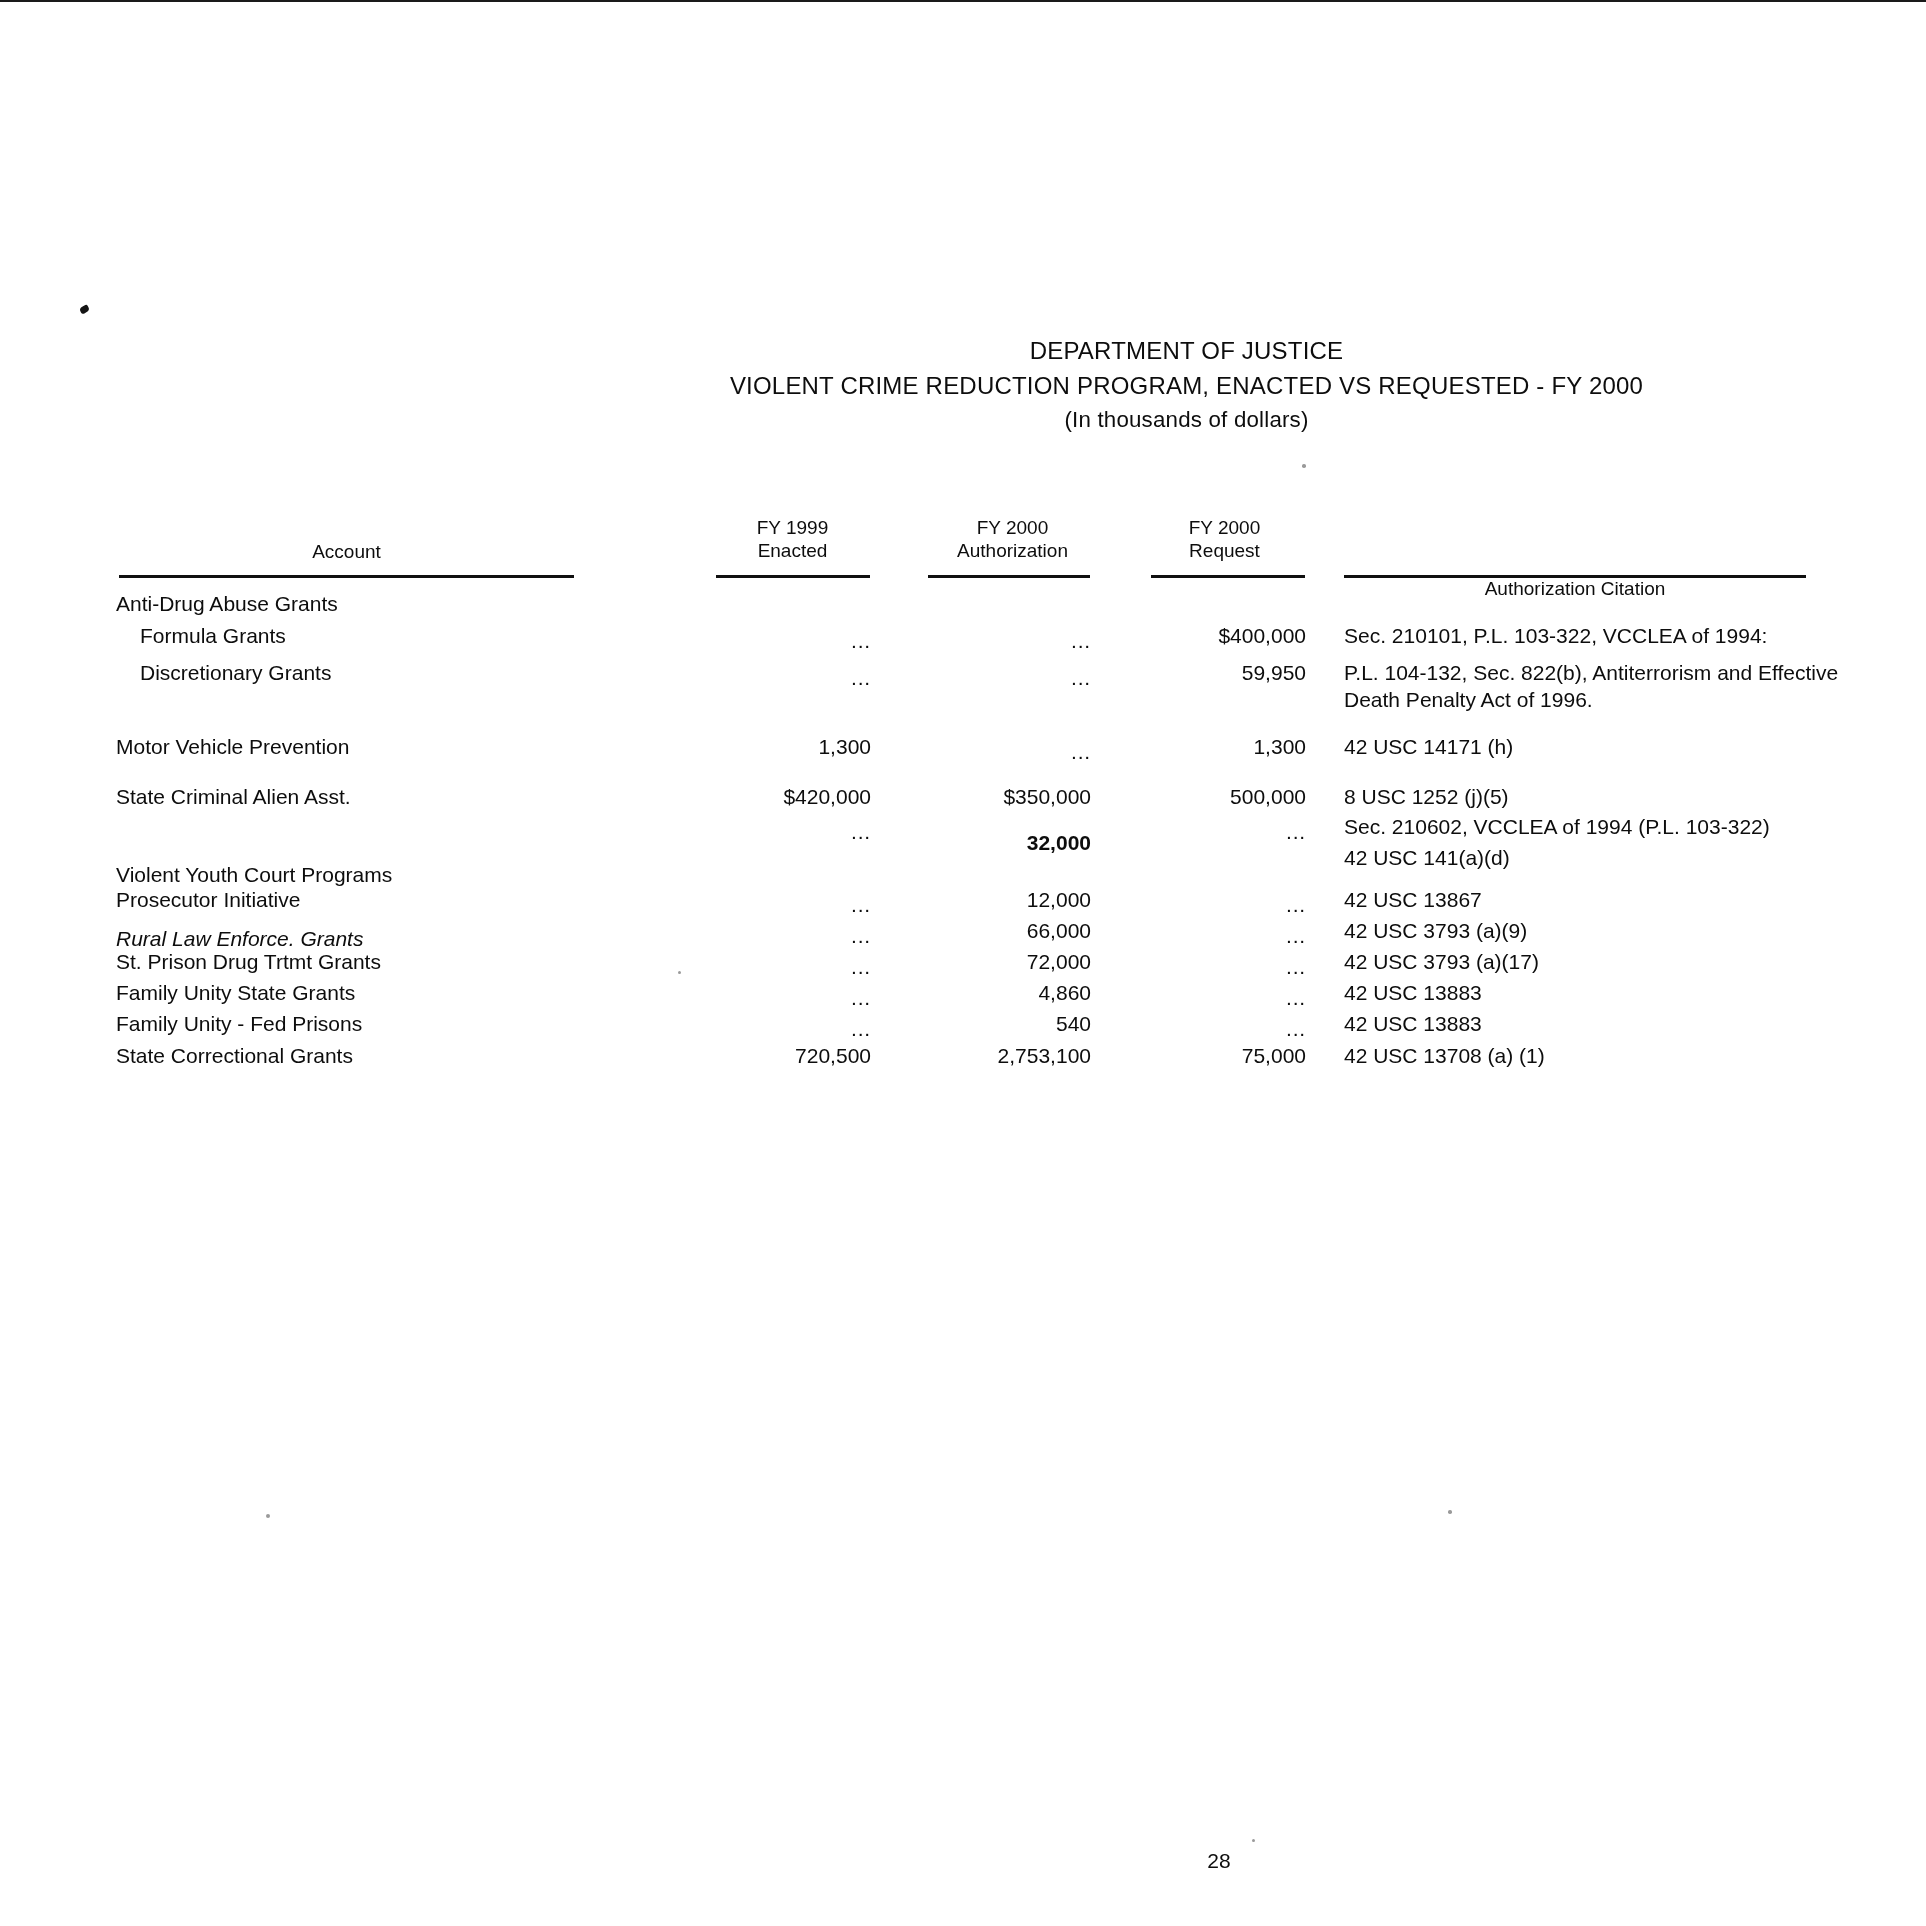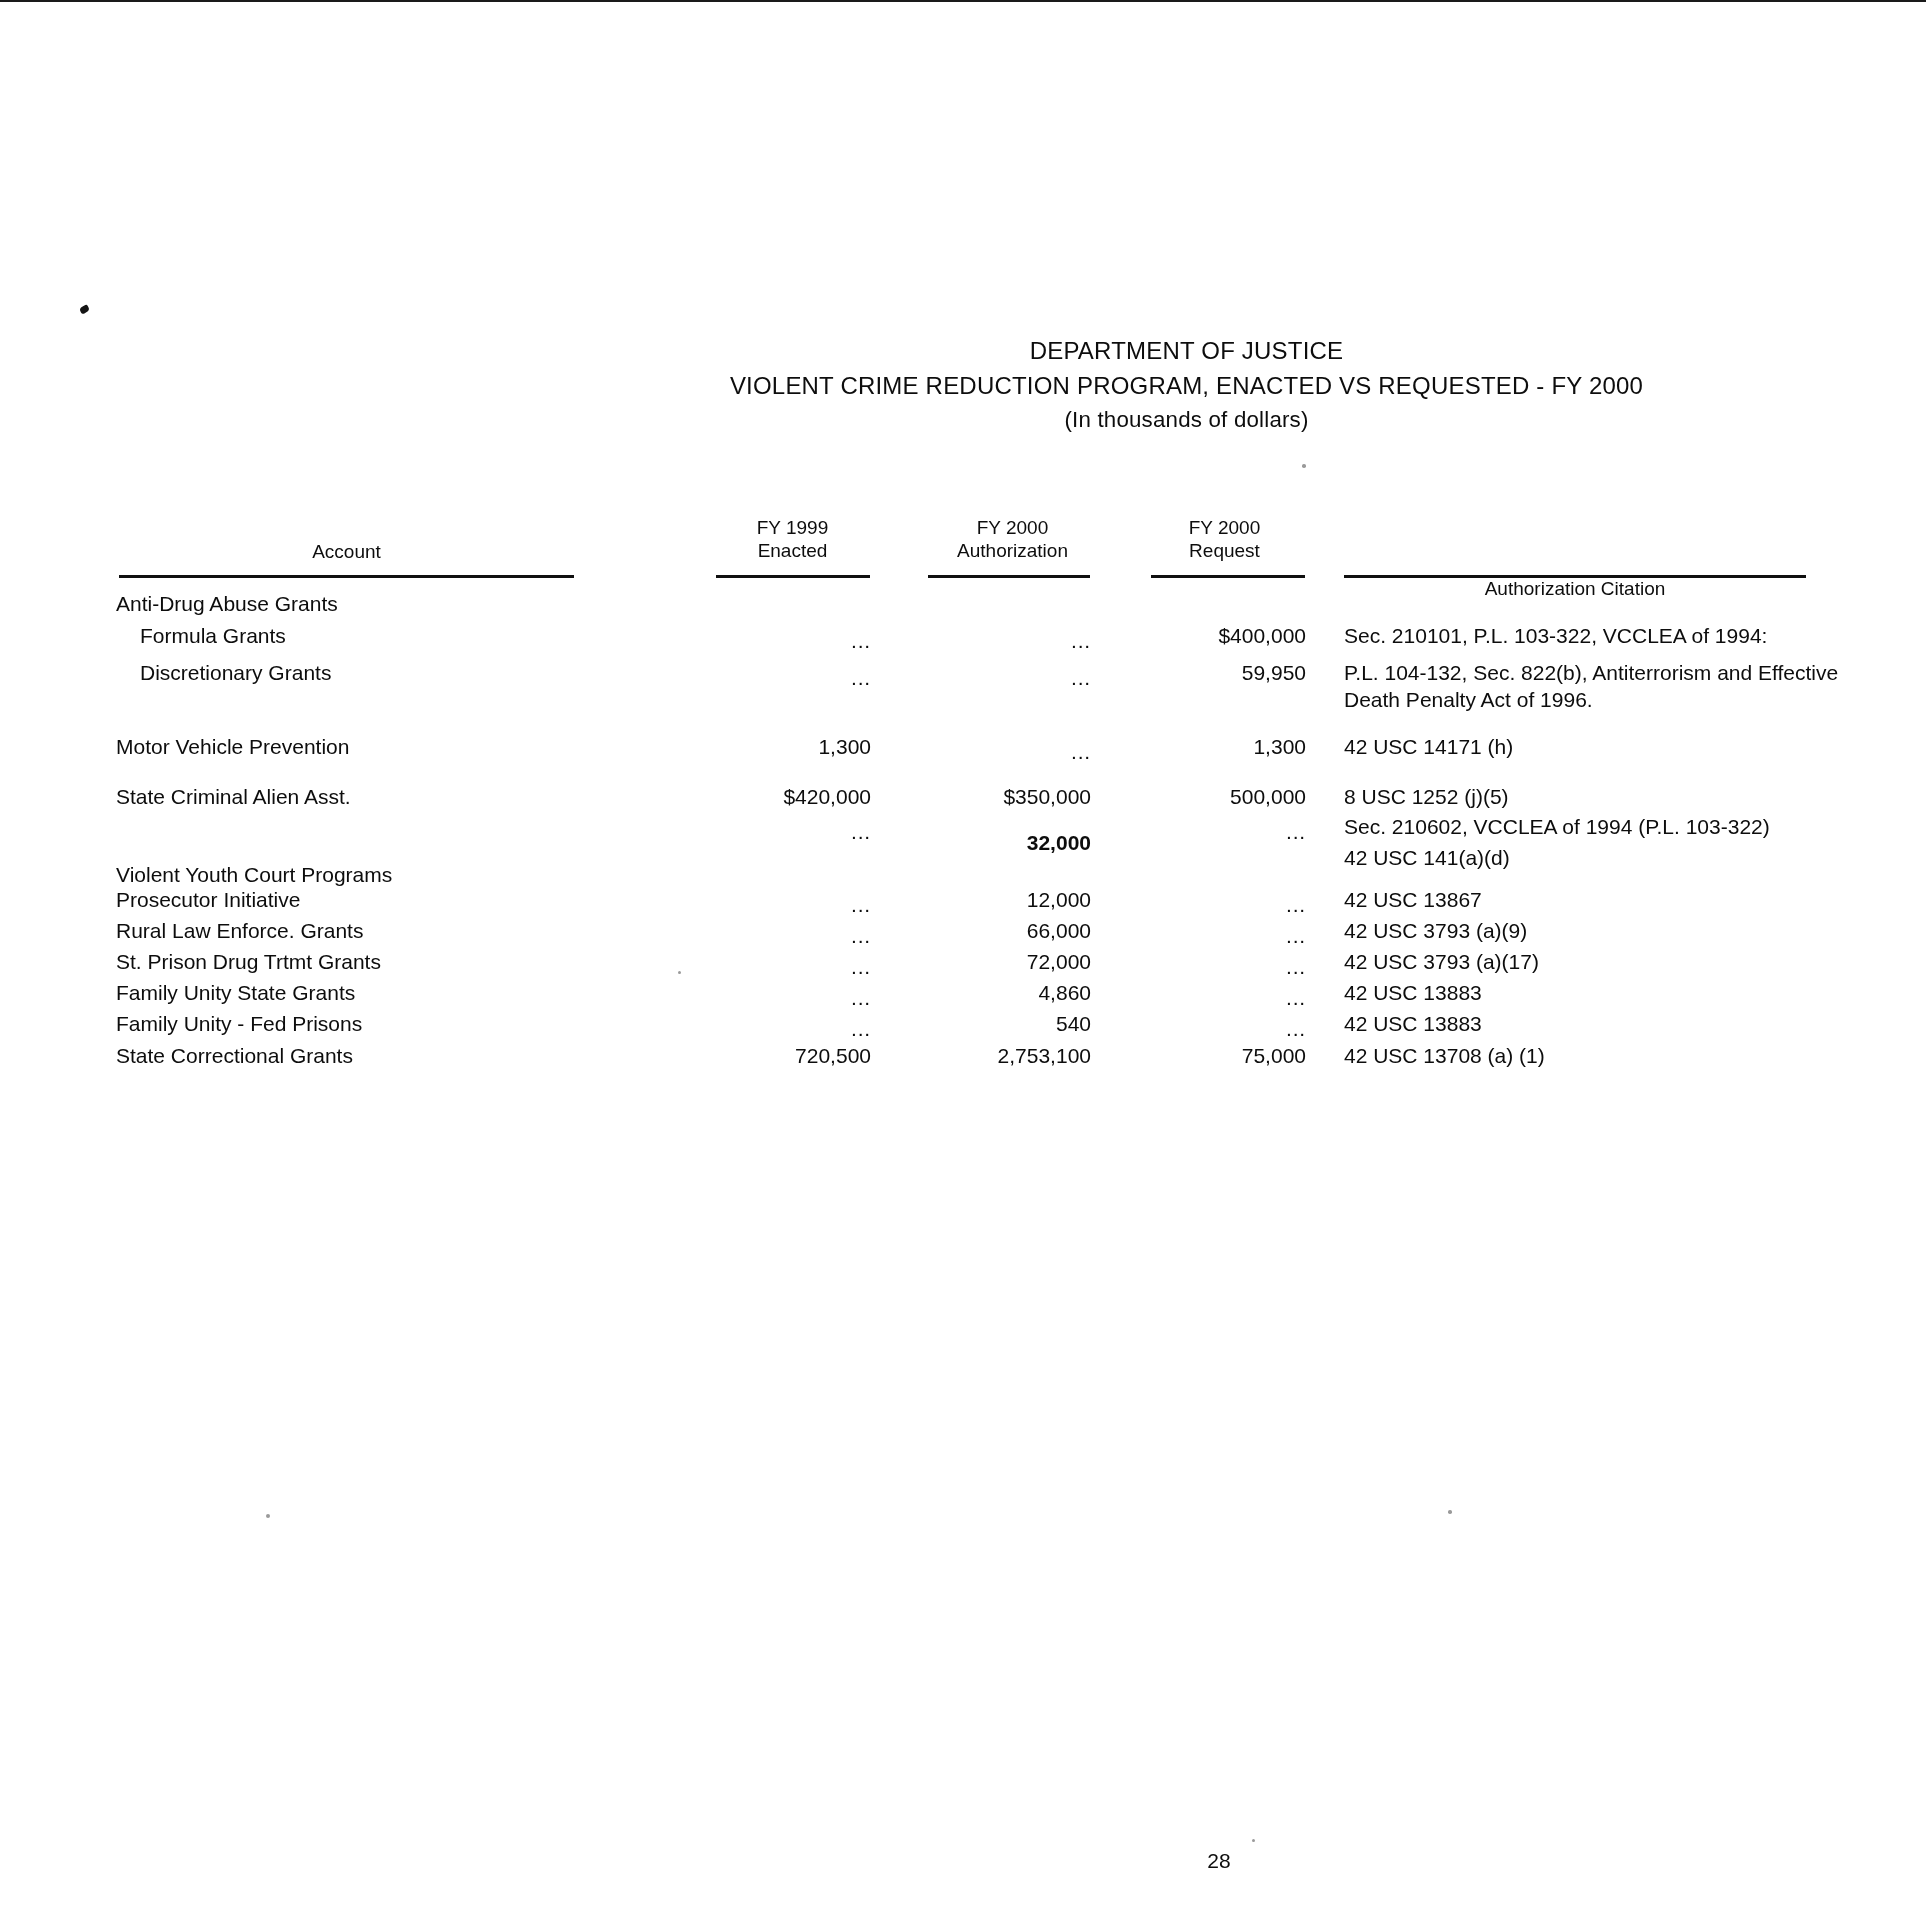--- a/index.html
+++ b/index.html
@@ -221,21 +221,21 @@
           <div class="cell cit" style="left: 1344px; width: 828px; top: 0px;">42 USC 141(a)(d)</div>
         </div>
         <div class="row" style="position: absolute; left: 0px; top: 373px; width: 2485px; height: 31px;">
           <div class="cell acct" style="left: 116px; width: 578px; top: 0px;">Prosecutor Initiative</div>
           <div class="cell dots" style="left: 678px; width: 193px; top: 5.4px;">...</div>
           <div class="cell num" style="left: 898px; width: 193px; top: 0px;">12,000</div>
           <div class="cell dots" style="left: 1117px; width: 189px; top: 5.4px;">...</div>
           <div class="cell cit" style="left: 1344px; width: 828px; top: 0px;">42 USC 13867</div>
         </div>
         <div class="row" style="position: absolute; left: 0px; top: 404px; width: 2485px; height: 31px;">
-          <div class="cell acct" style="left: 116px; width: 578px; top: 0px;">Rural Law Enforce. Grants</div>
+          <div class="cell acct" style="left: 116px; width: 578px; top: 8px; font-style: italic;">Rural Law Enforce. Grants</div>
           <div class="cell dots" style="left: 678px; width: 193px; top: 5.4px;">...</div>
           <div class="cell num" style="left: 898px; width: 193px; top: 0px;">66,000</div>
           <div class="cell dots" style="left: 1117px; width: 189px; top: 5.4px;">...</div>
           <div class="cell cit" style="left: 1344px; width: 828px; top: 0px;">42 USC 3793 (a)(9)</div>
         </div>
         <div class="row" style="position: absolute; left: 0px; top: 435px; width: 2485px; height: 31px;">
           <div class="cell acct" style="left: 116px; width: 578px; top: 0px;">St. Prison Drug Trtmt Grants</div>
           <div class="cell dots" style="left: 678px; width: 193px; top: 5.4px;">...</div>
           <div class="cell num" style="left: 898px; width: 193px; top: 0px;">72,000</div>
           <div class="cell dots" style="left: 1117px; width: 189px; top: 5.4px;">...</div>

